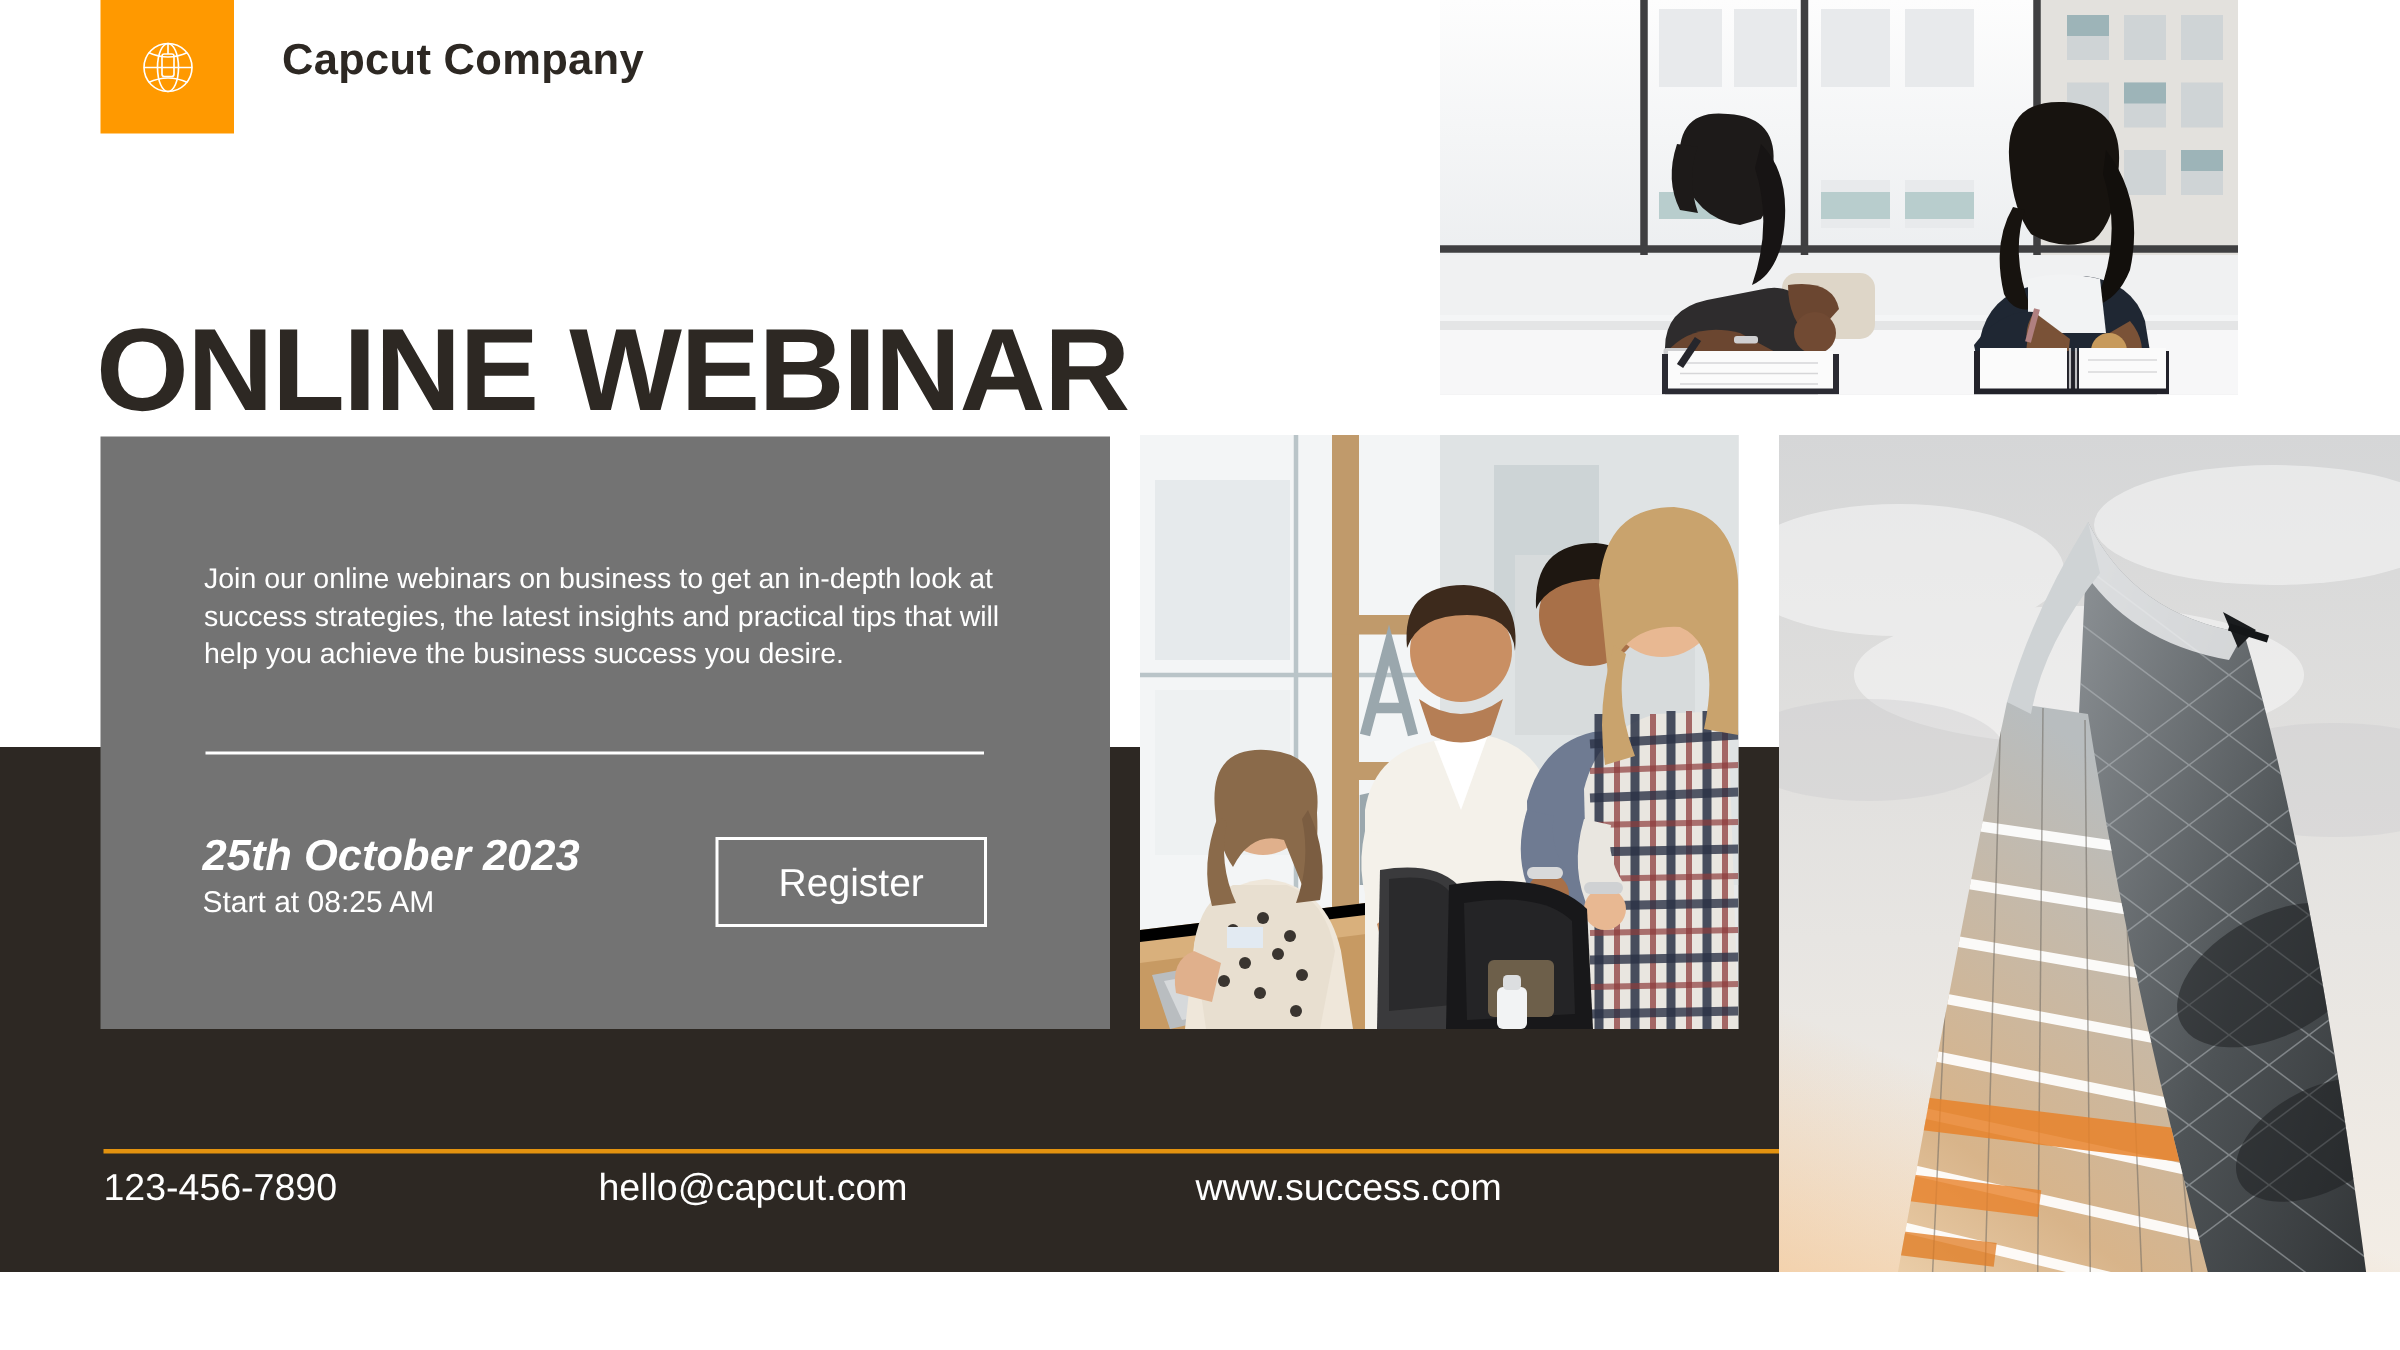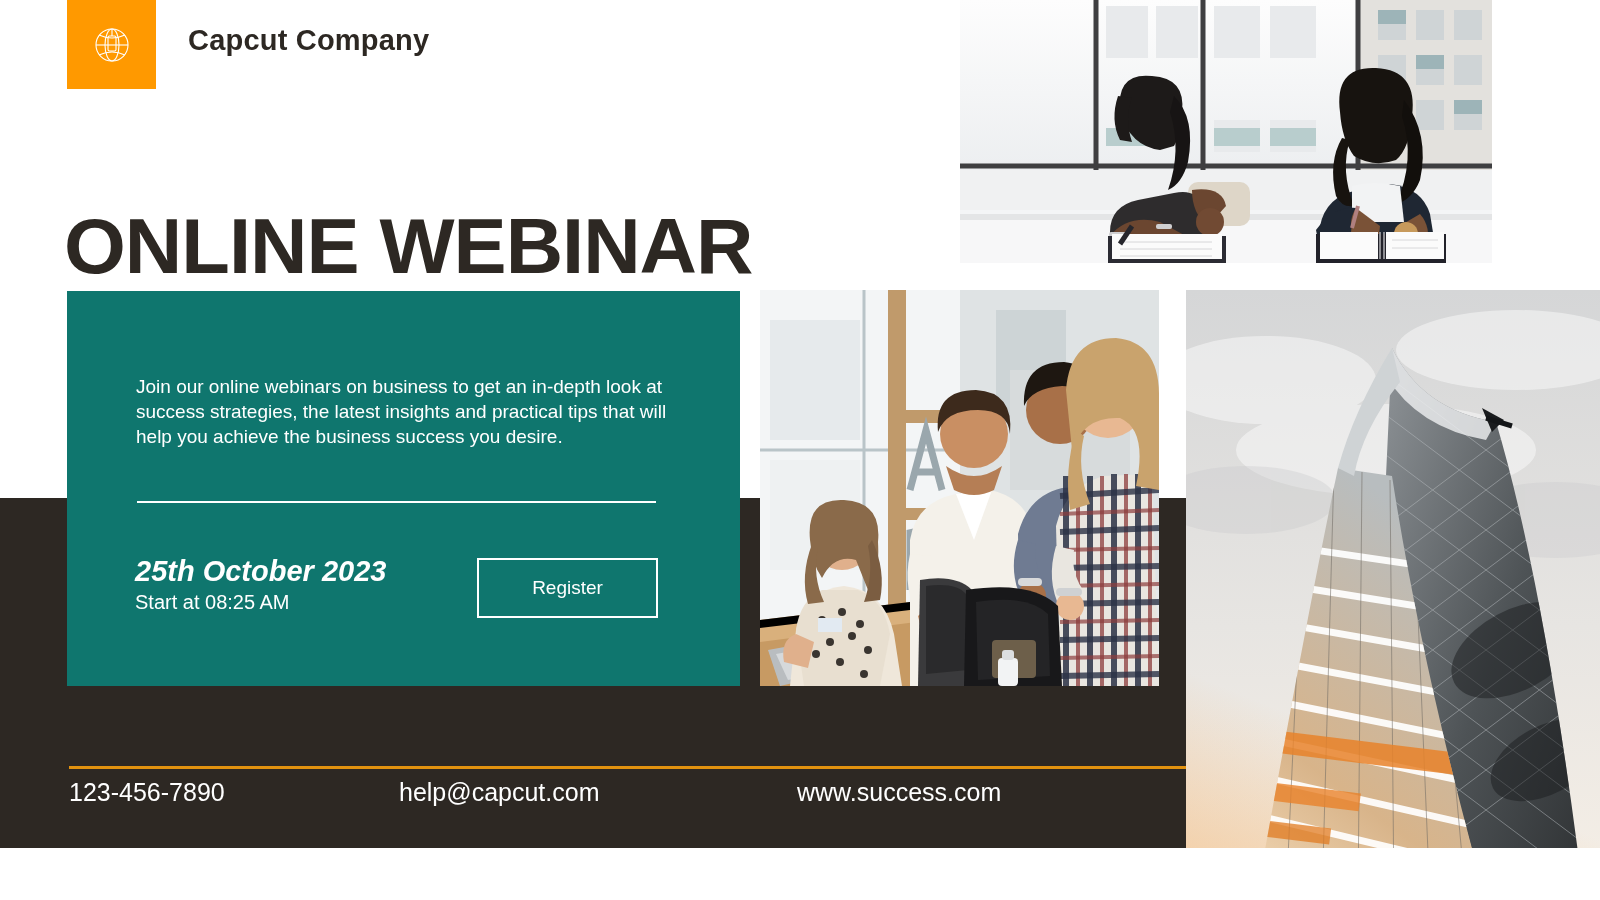--- a/index.html
+++ b/index.html
@@ -34,21 +34,21 @@
   .main-title{
     position:absolute;left:64px;top:152px;
     font-size:78px;line-height:84px;font-weight:bold;
     color:#2d2823;letter-spacing:-1px;white-space:nowrap;
     transform:scaleX(1.02);transform-origin:left center;
   }
 
   
   .orange-card{
     position:absolute;left:67px;top:291px;width:673px;height:395px;
-    background:#0f766e;
+    background:#737373;
   }
   .card-paragraph{
     position:absolute;left:69px;top:64px;width:540px;
     font-size:19px;line-height:25px;color:#ffffff;
   }
   .card-divider{
     position:absolute;left:70px;top:210px;width:519px;height:2px;
     background:#ffffff;
   }
   .event-date{
@@ -56,21 +56,21 @@
     font-size:29px;font-weight:bold;color:#ffffff;white-space:nowrap;font-style:italic;
   }
   .event-time{
     position:absolute;left:68px;top:300px;
     font-size:20px;color:#ffffff;white-space:nowrap;
   }
   .register-button{
     position:absolute;left:410px;top:267px;width:181px;height:60px;
     border:2px solid #ffffff;background:transparent;
     display:flex;align-items:center;justify-content:center;
-    color:#ffffff;font-size:19px;cursor:pointer;
+    color:#ffffff;font-size:26px;cursor:pointer;
     box-sizing:border-box;
   }
 
   
   .footer-rule{
     position:absolute;left:69px;top:766px;width:1117px;height:3px;
     background:#e2920f;
   }
   .footer-contacts{
     position:absolute;left:69px;top:778px;width:1117px;height:40px;
@@ -120,21 +120,21 @@
     <p class="card-paragraph">Join our online webinars on business to get an in-depth look at success strategies, the latest insights and practical tips that will help you achieve the business success you desire.</p>
     <div class="card-divider"></div>
     <div class="event-date">25th October 2023</div>
     <div class="event-time">Start at 08:25 AM</div>
     <div class="register-button">Register</div>
   </div>
 
   <div class="footer-rule"></div>
   <div class="footer-contacts">
     <span class="contact-item contact-phone">123-456-7890</span>
-    <span class="contact-item contact-email">help@capcut.com</span>
+    <span class="contact-item contact-email">hello@capcut.com</span>
     <span class="contact-item contact-website">www.success.com</span>
   </div>
 
   <div class="photo photo-meeting">
     <svg viewBox="0 0 532 263" preserveAspectRatio="xMidYMid slice">
       <defs>
         <linearGradient id="mWin" x1="0" y1="0" x2="0" y2="1">
           <stop offset="0%" stop-color="#fdfdfd"></stop>
             <stop offset="100%" stop-color="#eceef0"></stop>
         </linearGradient>

